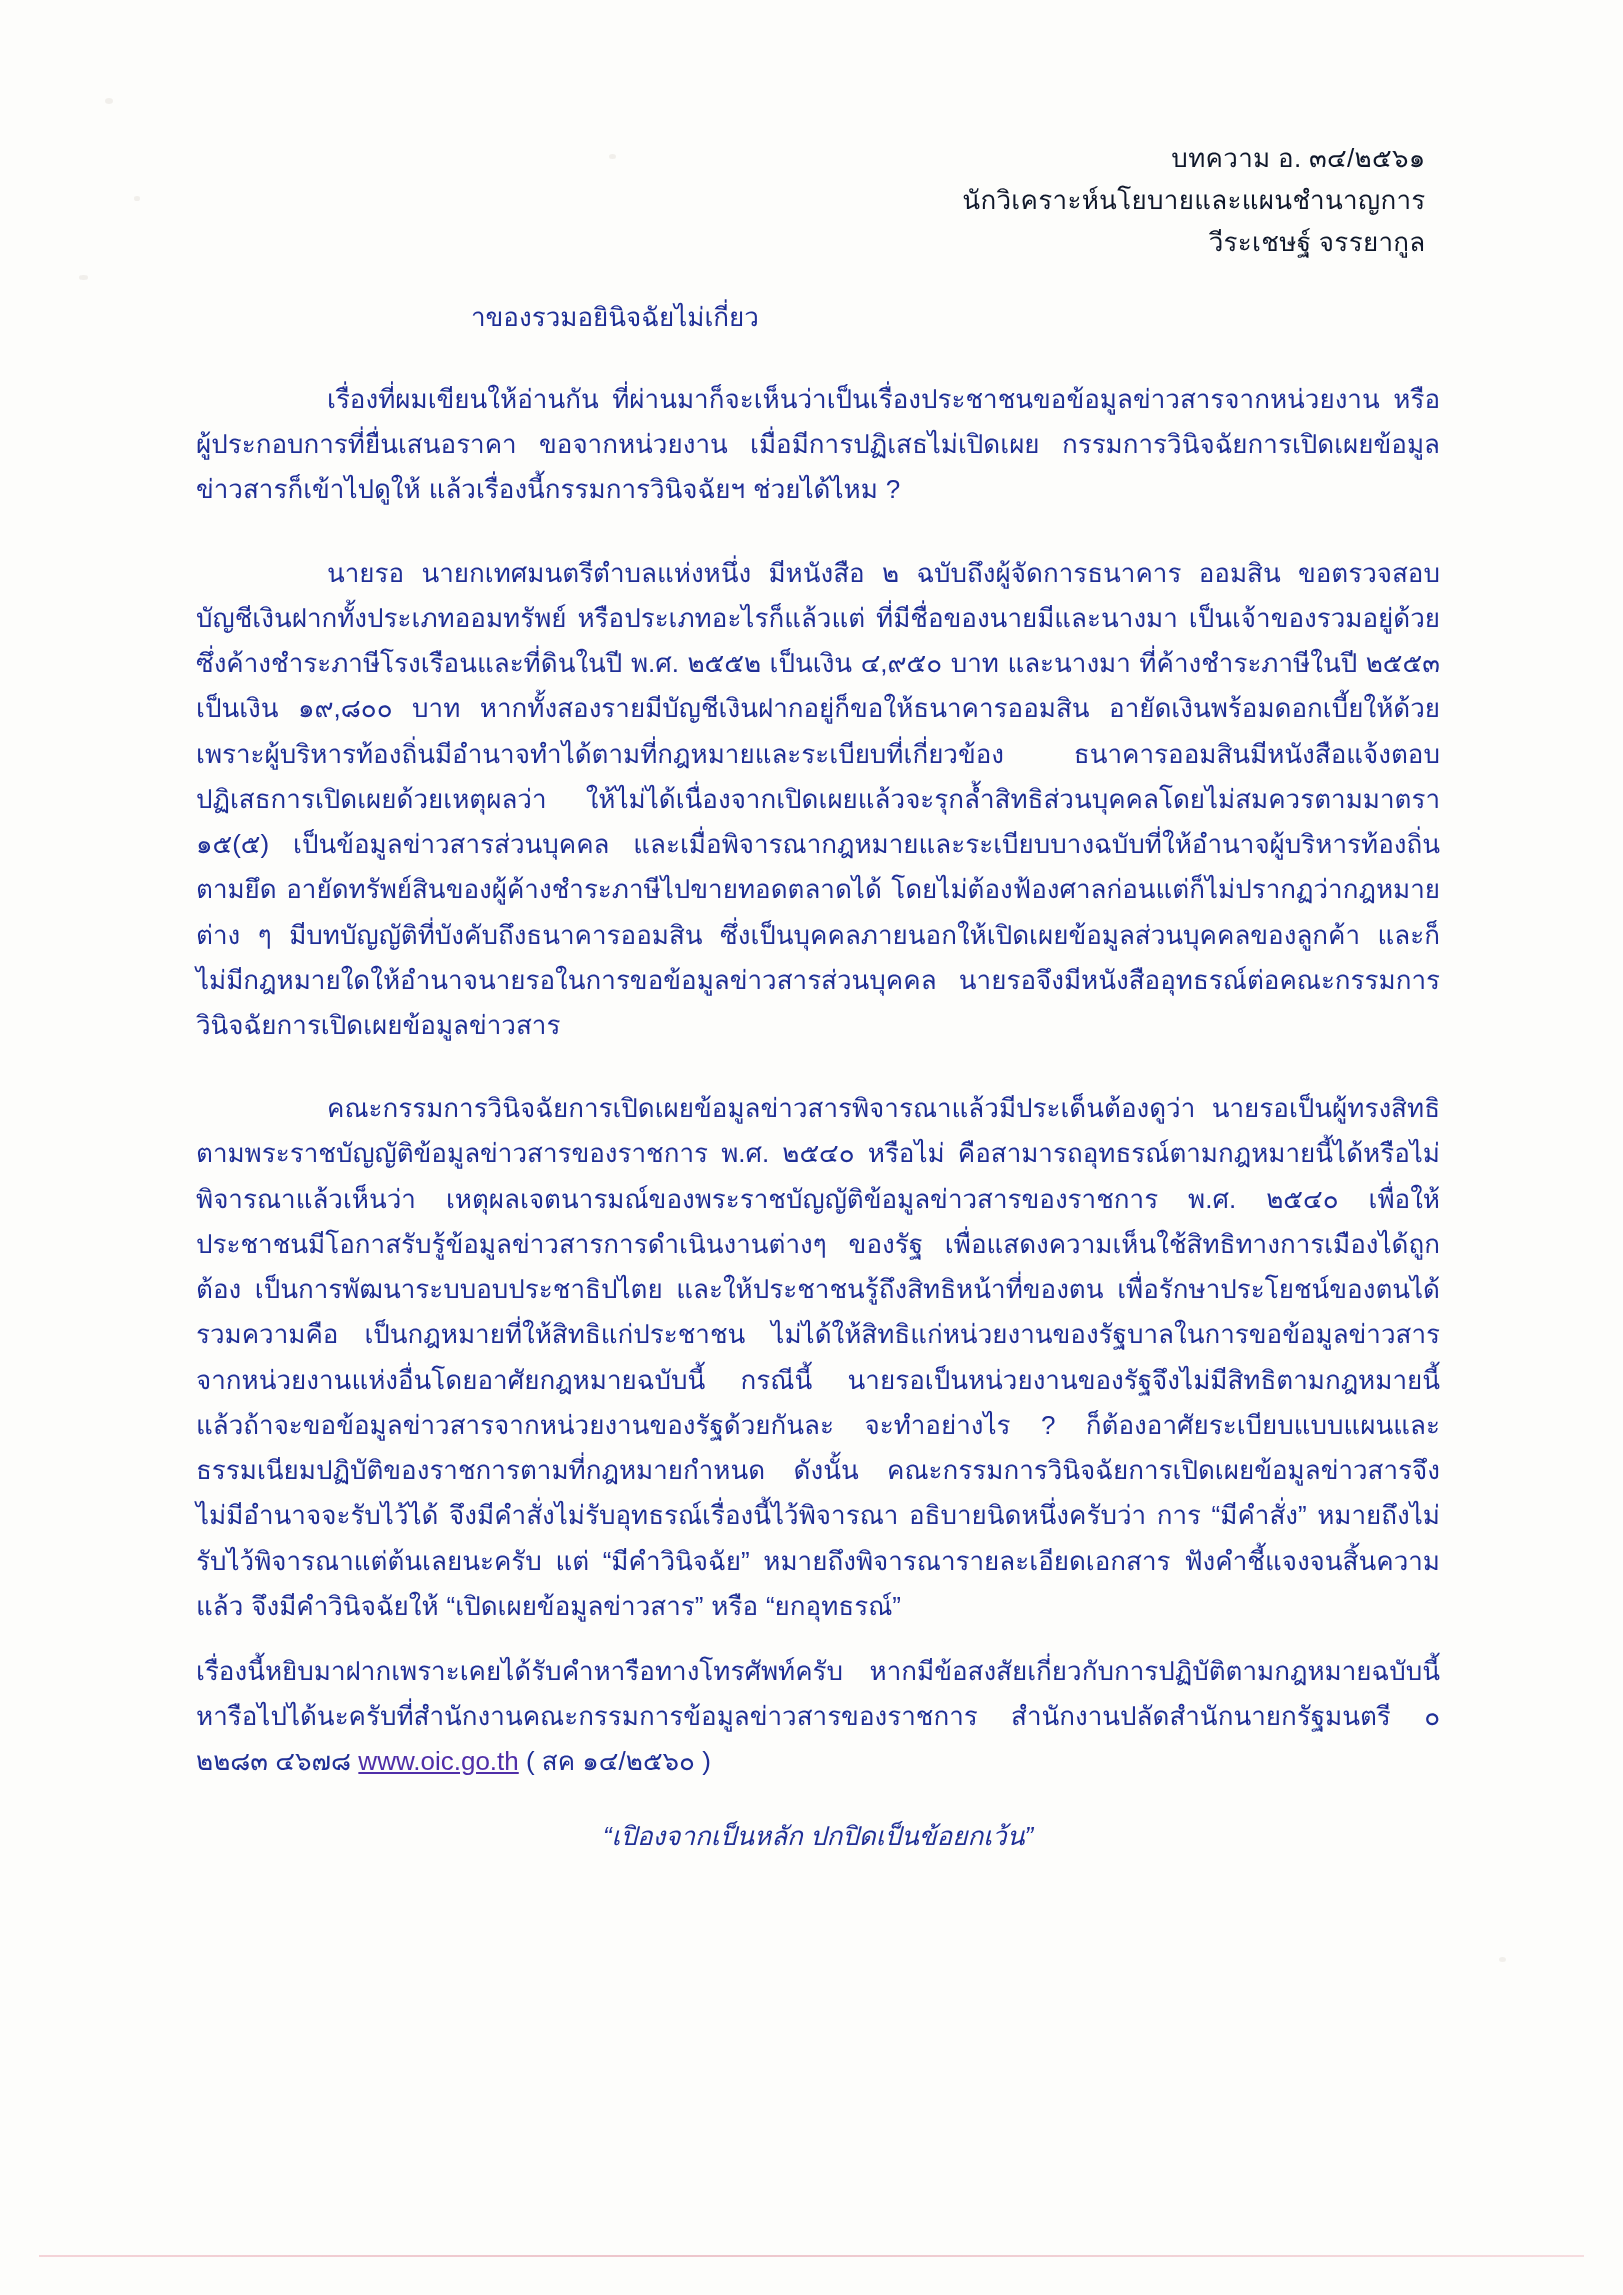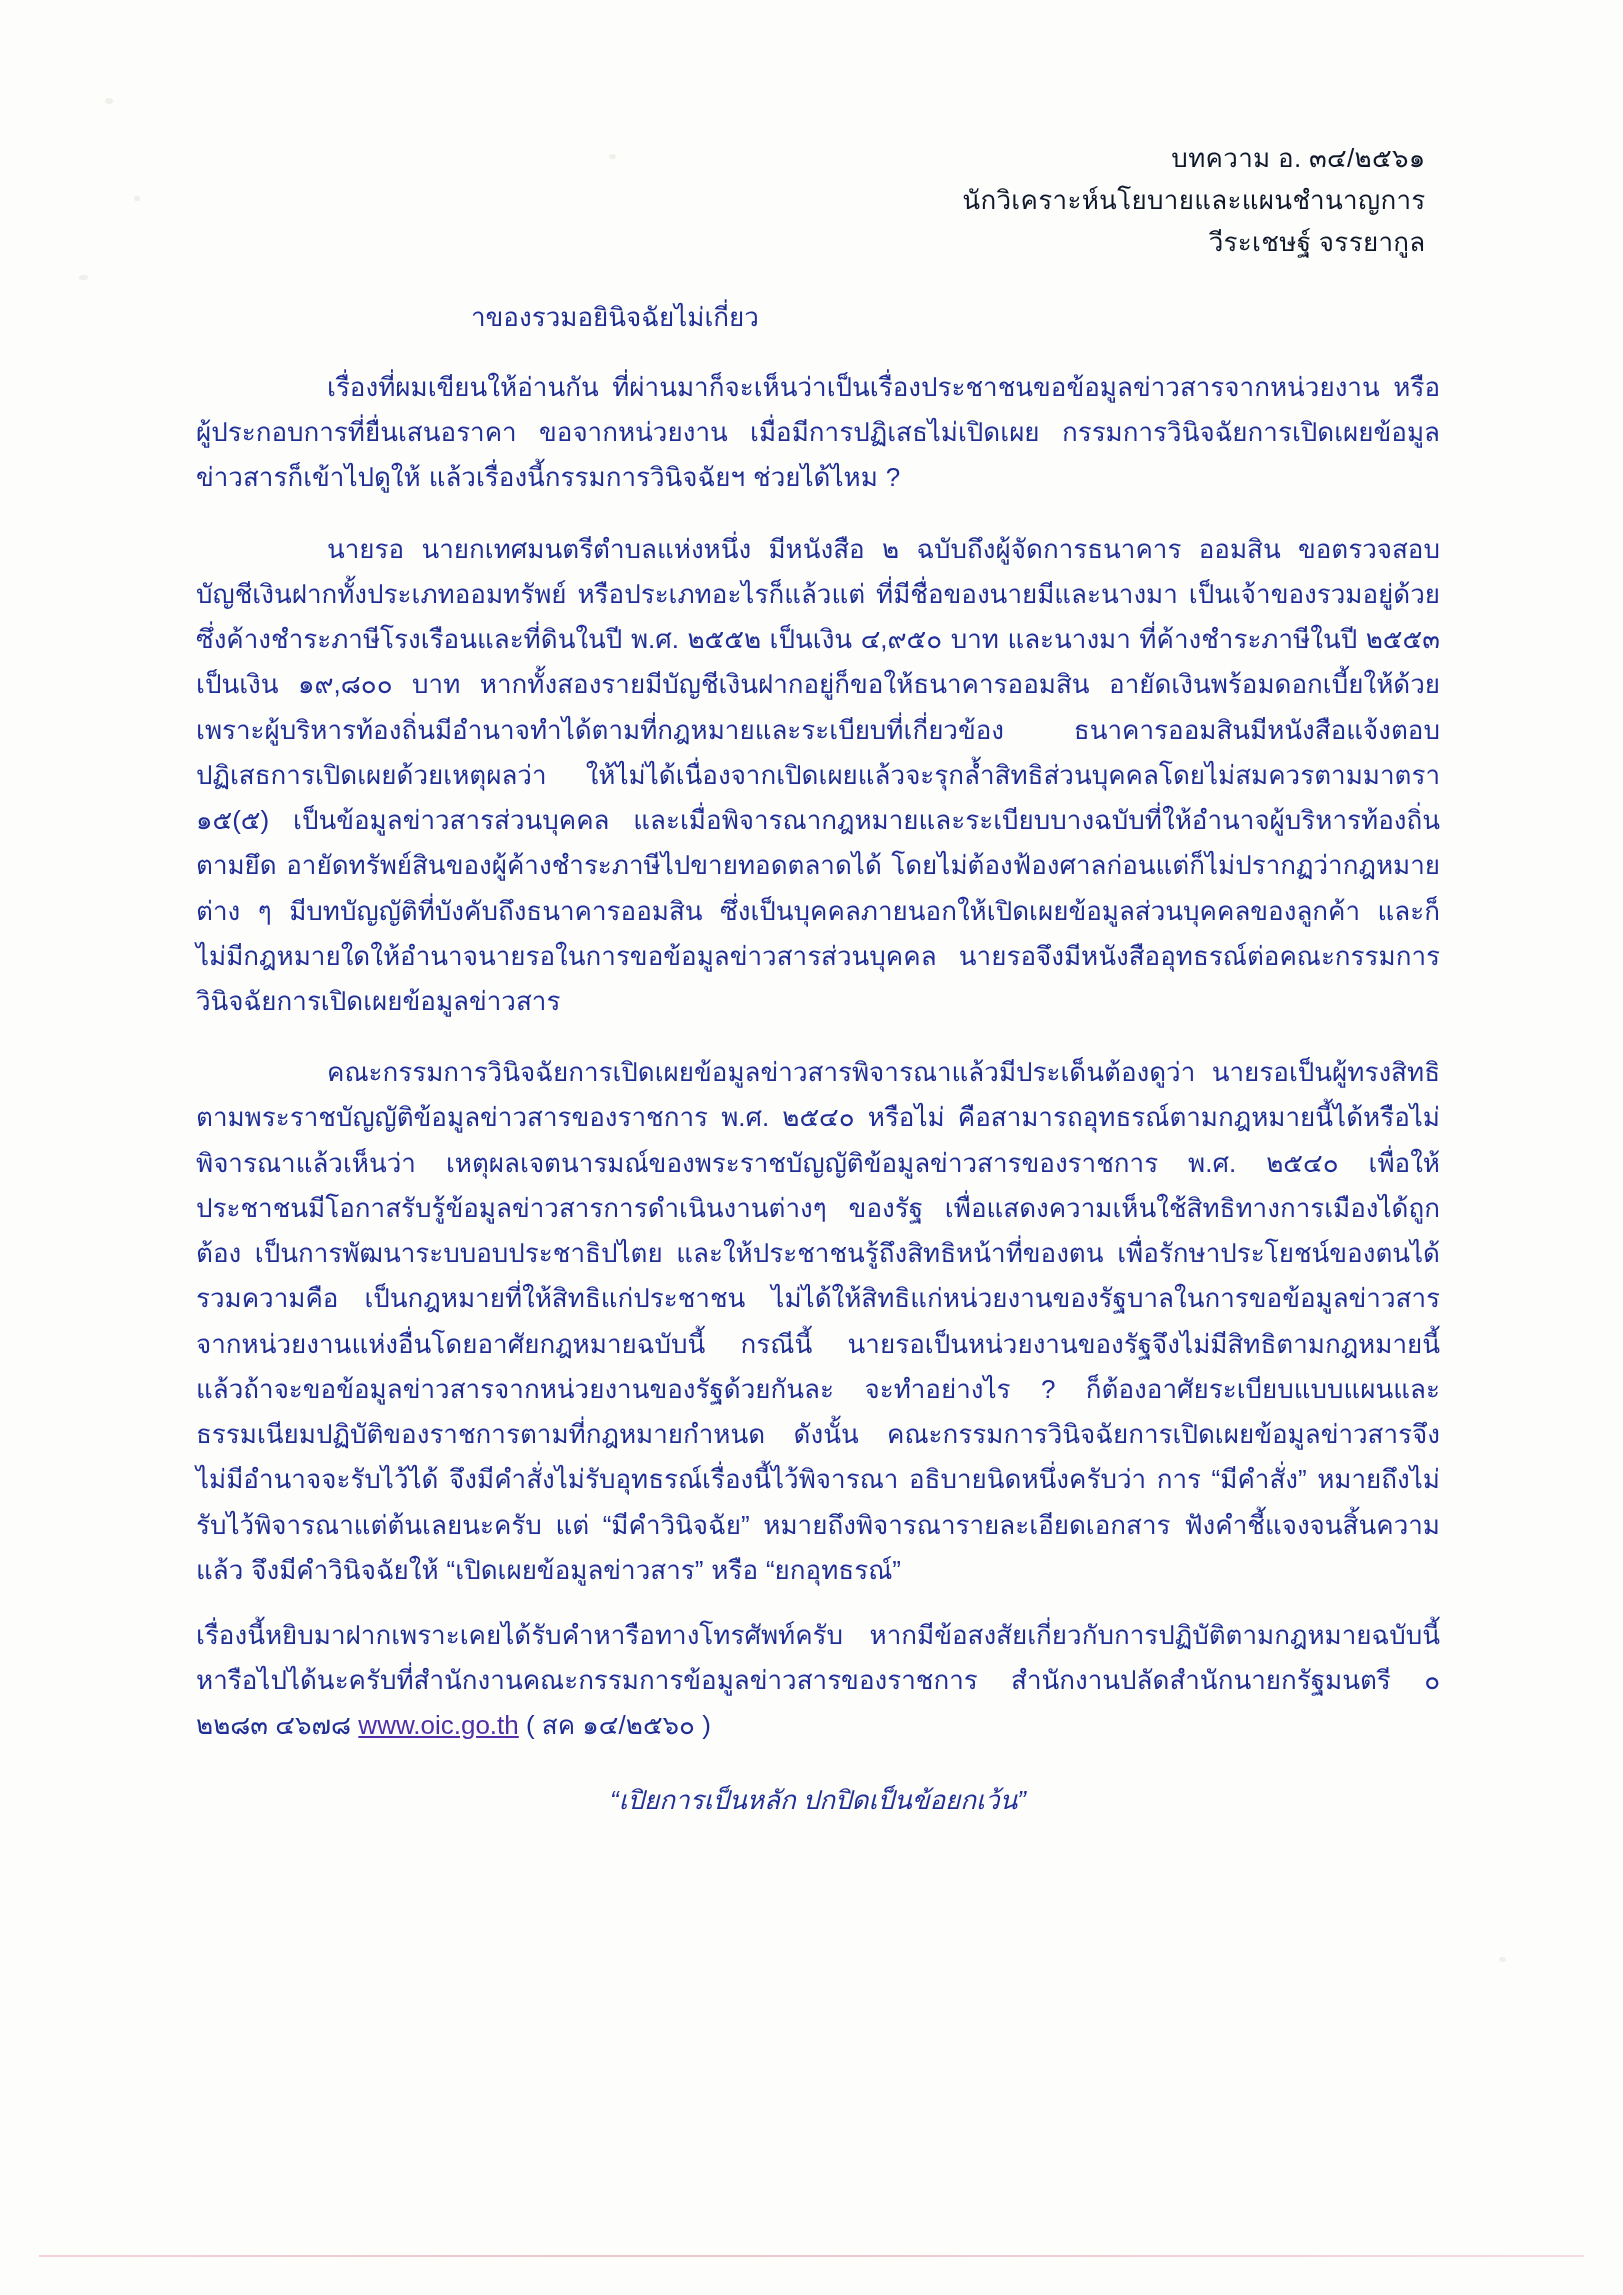--- a/index.html
+++ b/index.html
@@ -49,21 +49,21 @@
     color: #0f172a;
   }
   .subject-line {
     margin-top: 34px;
     padding-left: 275px;
     font-size: 26px;
     line-height: 1.6;
     color: #1f2f96;
   }
   .para {
-    margin-top: 26px;
+    margin-top: 38px;
     font-size: 26px;
     line-height: 1.74;
     text-align: justify;
     text-justify: inter-word;
     color: #1f2f96;
     word-spacing: 0.7px;
   }
   .para .indent {
     display: inline-block;
     width: 131px;
@@ -120,19 +120,19 @@
     </div>
 
     <div class="para">
       <span class="indent"></span><span>คณะกรรมการวินิจฉัยการเปิดเผยข้อมูลข่าวสารพิจารณาแล้วมีประเด็นต้องดูว่า นายรอเป็นผู้ทรงสิทธิตามพระราชบัญญัติข้อมูลข่าวสารของราชการ พ.ศ. ๒๕๔๐ หรือไม่ คือสามารถอุทธรณ์ตามกฎหมายนี้ได้หรือไม่   พิจารณาแล้วเห็นว่า เหตุผลเจตนารมณ์ของพระราชบัญญัติข้อมูลข่าวสารของราชการ พ.ศ. ๒๕๔๐ เพื่อให้ประชาชนมีโอกาสรับรู้ข้อมูลข่าวสารการดำเนินงานต่างๆ ของรัฐ เพื่อแสดงความเห็นใช้สิทธิทางการเมืองได้ถูกต้อง เป็นการพัฒนาระบบอบประชาธิปไตย และให้ประชาชนรู้ถึงสิทธิหน้าที่ของตน เพื่อรักษาประโยชน์ของตนได้ รวมความคือ เป็นกฎหมายที่ให้สิทธิแก่ประชาชน ไม่ได้ให้สิทธิแก่หน่วยงานของรัฐบาลในการขอข้อมูลข่าวสารจากหน่วยงานแห่งอื่นโดยอาศัยกฎหมายฉบับนี้ กรณีนี้ นายรอเป็นหน่วยงานของรัฐจึงไม่มีสิทธิตามกฎหมายนี้  แล้วถ้าจะขอข้อมูลข่าวสารจากหน่วยงานของรัฐด้วยกันละ จะทำอย่างไร ?  ก็ต้องอาศัยระเบียบแบบแผนและธรรมเนียมปฏิบัติของราชการตามที่กฎหมายกำหนด ดังนั้น คณะกรรมการวินิจฉัยการเปิดเผยข้อมูลข่าวสารจึงไม่มีอำนาจจะรับไว้ได้ จึงมีคำสั่งไม่รับอุทธรณ์เรื่องนี้ไว้พิจารณา  อธิบายนิดหนึ่งครับว่า การ “มีคำสั่ง” หมายถึงไม่รับไว้พิจารณาแต่ต้นเลยนะครับ แต่ “มีคำวินิจฉัย” หมายถึงพิจารณารายละเอียดเอกสาร ฟังคำชี้แจงจนสิ้นความแล้ว จึงมีคำวินิจฉัยให้ “เปิดเผยข้อมูลข่าวสาร” หรือ “ยกอุทธรณ์”</span>
     </div>
 
     <div class="contact-line">
       <span class="indent"></span><span>เรื่องนี้หยิบมาฝากเพราะเคยได้รับคำหารือทางโทรศัพท์ครับ   หากมีข้อสงสัยเกี่ยวกับการปฏิบัติตามกฎหมายฉบับนี้ หารือไปได้นะครับที่สำนักงานคณะกรรมการข้อมูลข่าวสารของราชการ  สำนักงานปลัดสำนักนายกรัฐมนตรี  ๐ ๒๒๘๓ ๔๖๗๘ </span><span class="url">www.oic.go.th</span><span> ( สค ๑๔/๒๕๖๐ )</span>
     </div>
 
-    <div class="closing">“เปิยการเป็นหลัก ปกปิดเป็นข้อยกเว้น”</div>
+    <div class="closing">“เปิองจากเป็นหลัก ปกปิดเป็นข้อยกเว้น”</div>
 
   </div>
 
   <div class="bottom-rule"></div>
 </div>
 
 
 </body></html>

